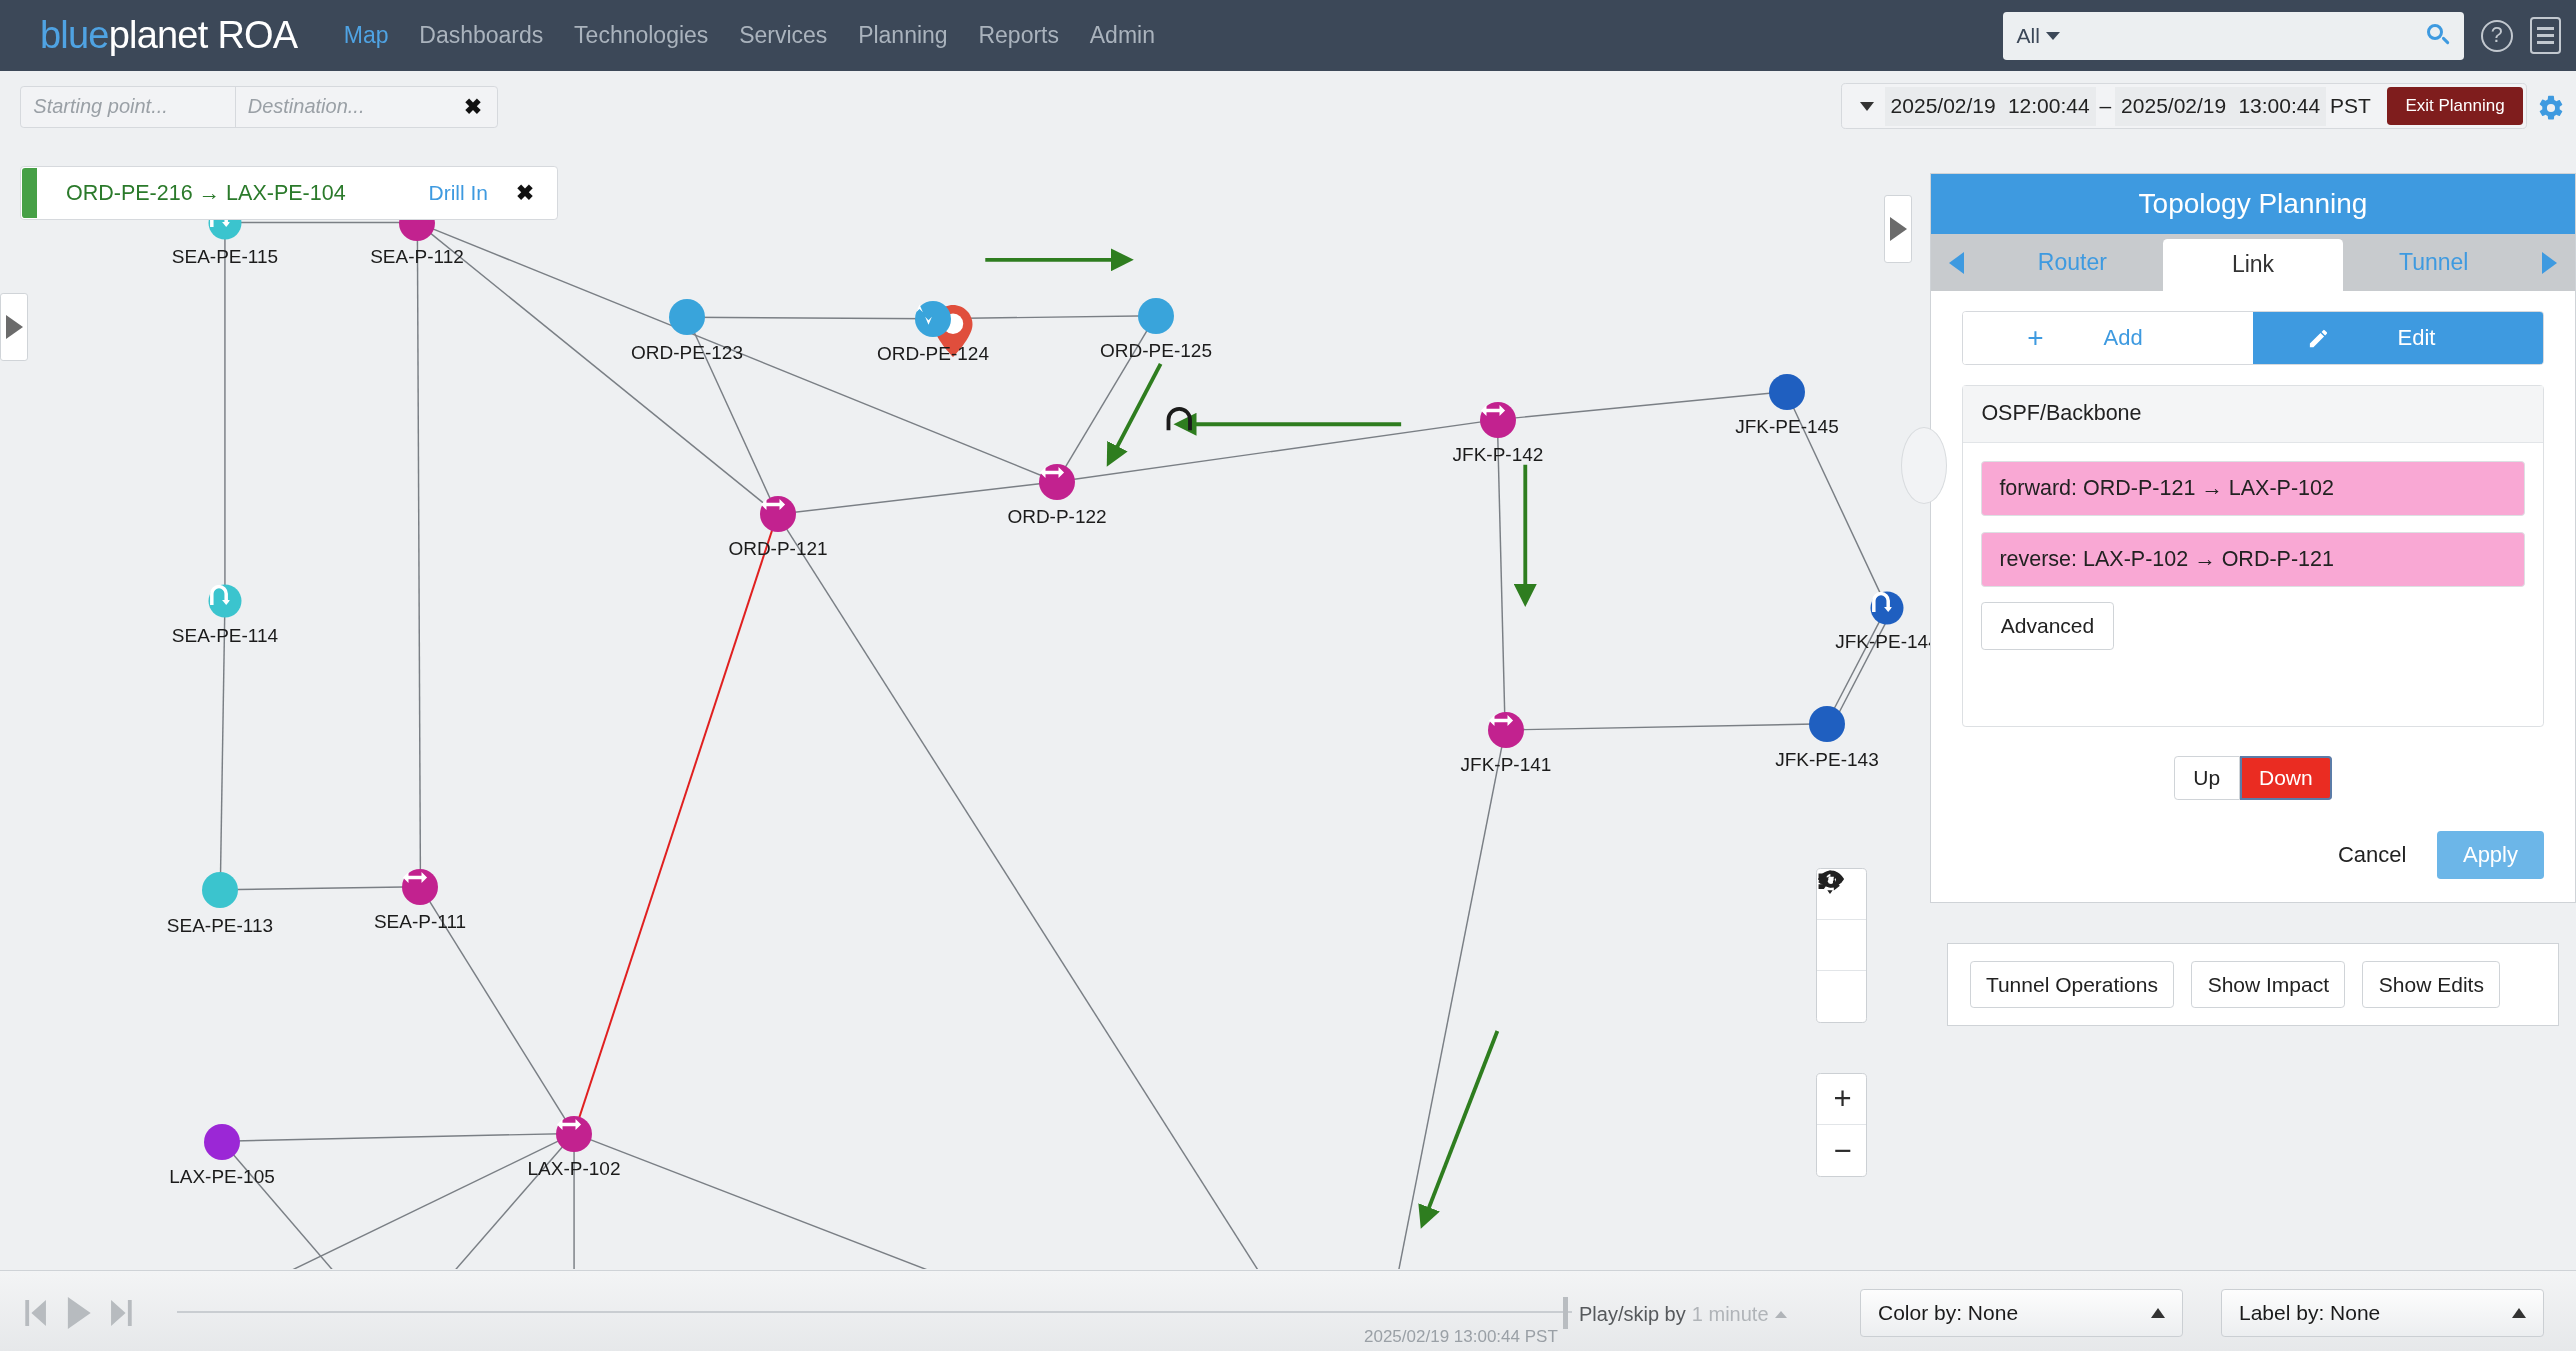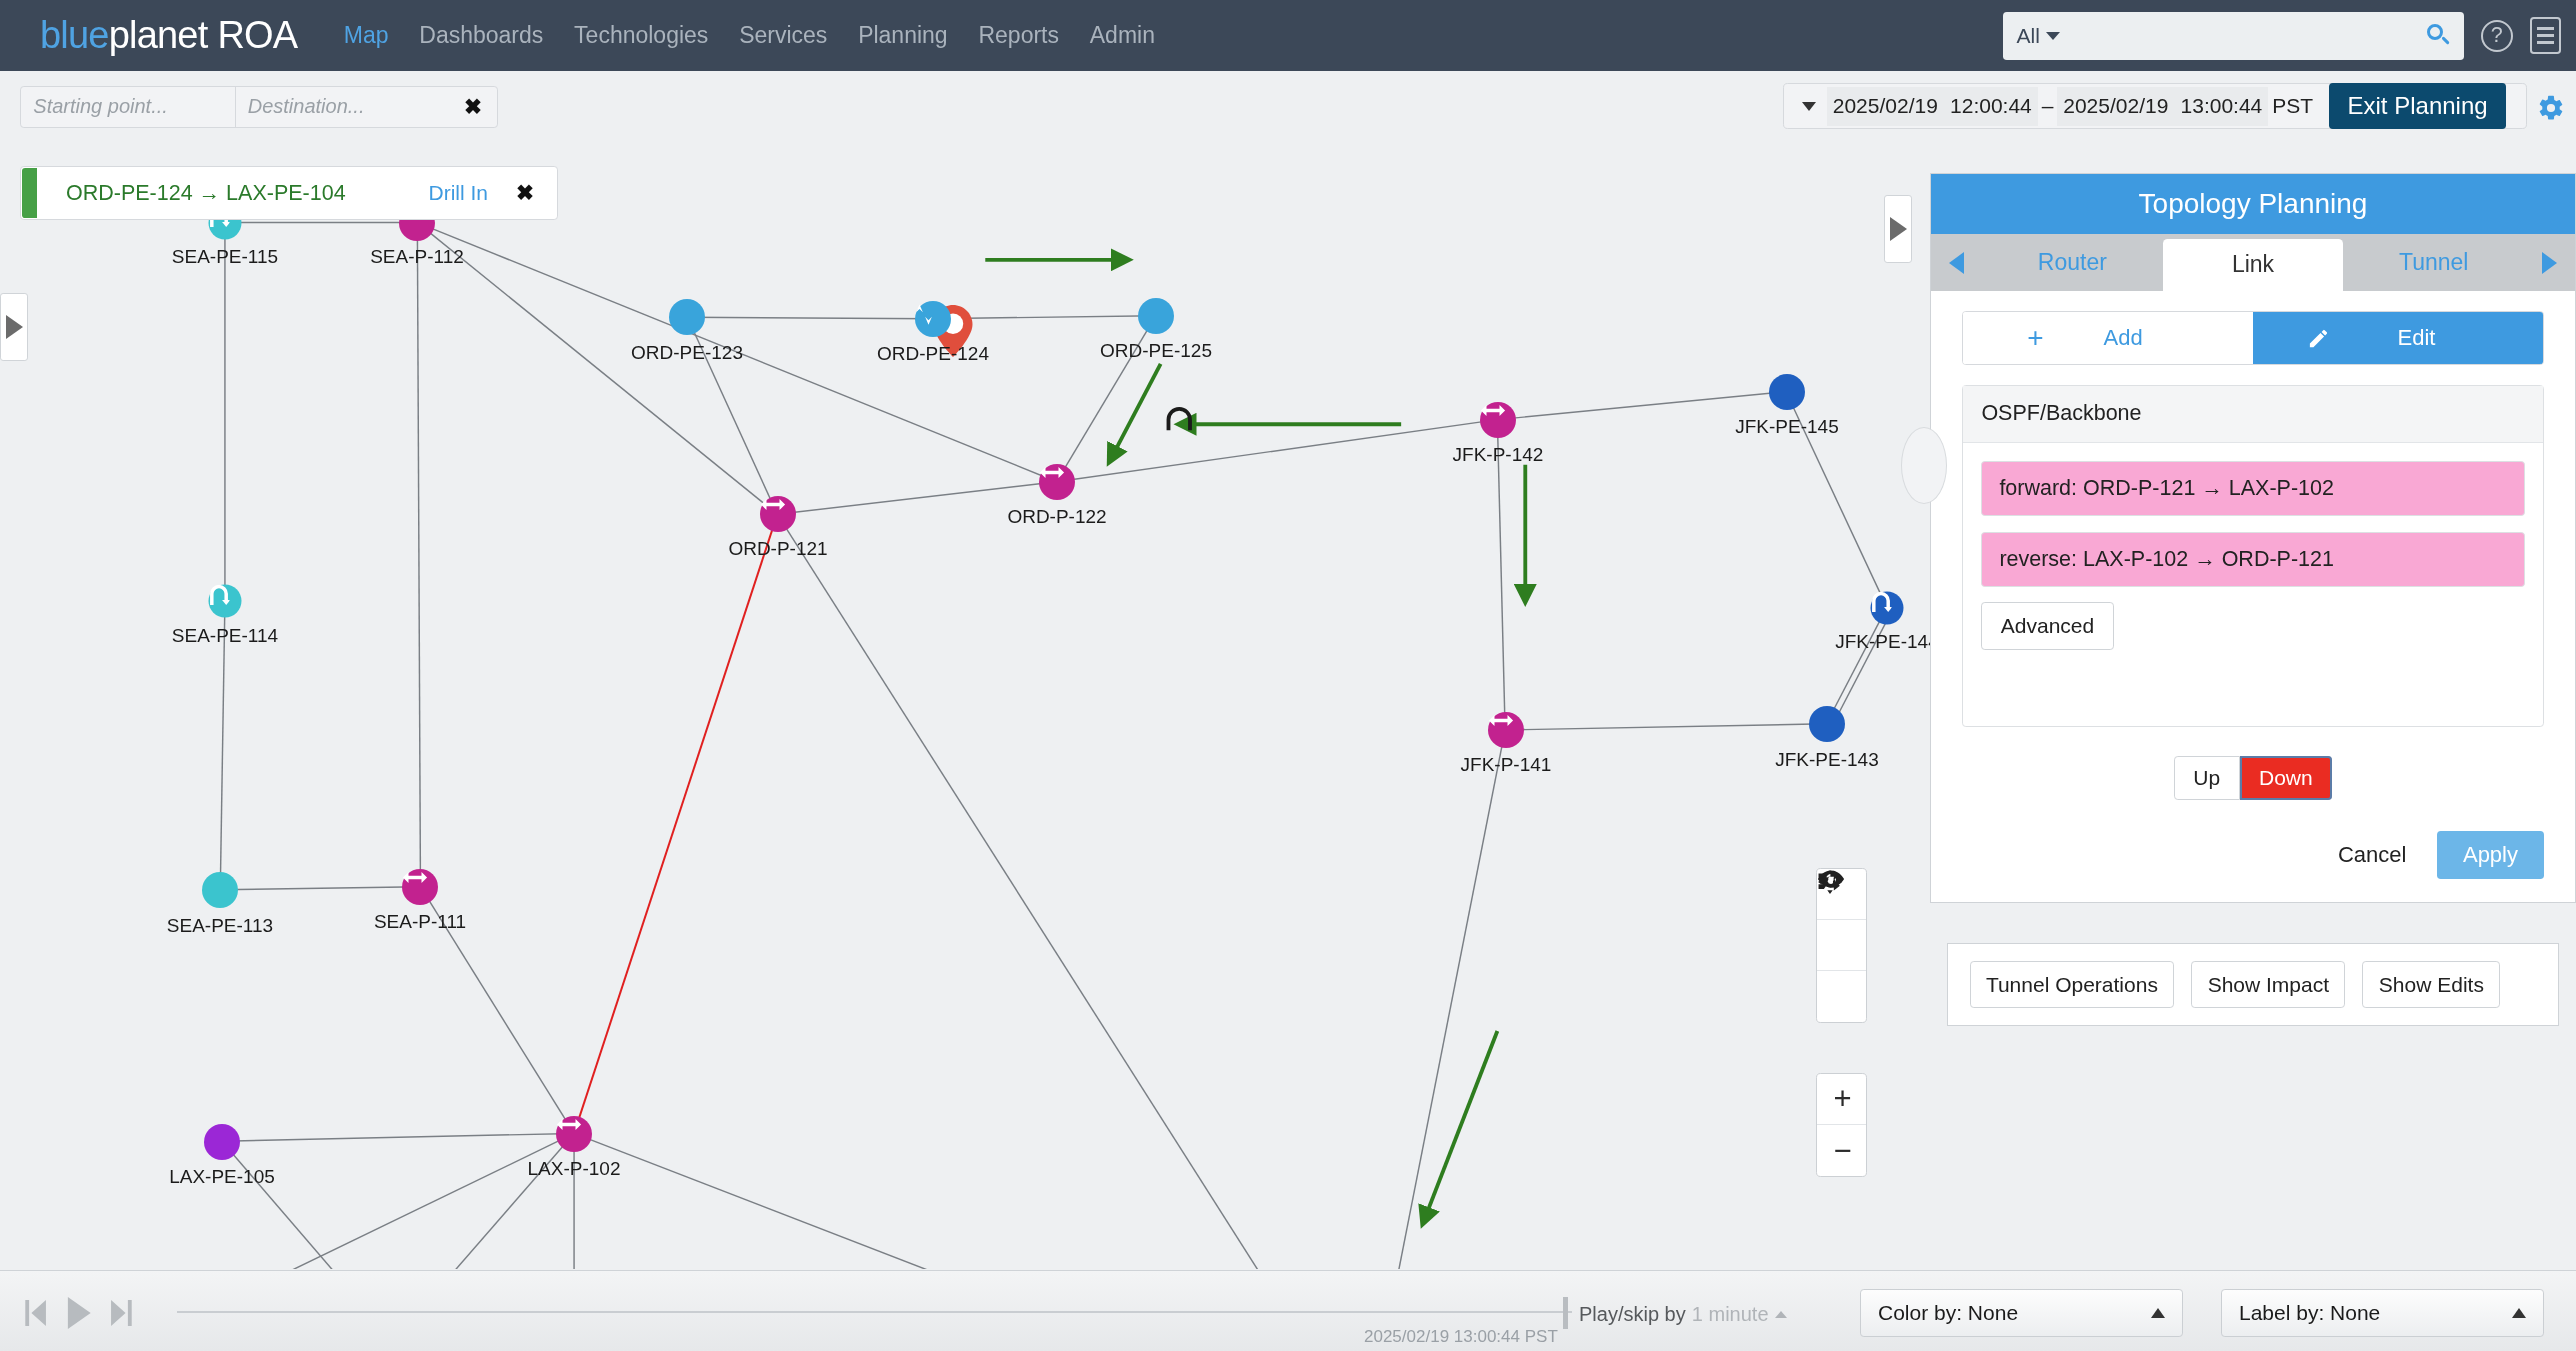--- a/index.html
+++ b/index.html
@@ -63,22 +63,22 @@
   #pathsearch .clearx { width: 48px; display:flex;align-items:center;justify-content:center; font-size: 21.5px; color: #111; font-weight: bold; }
   #daterange {
     position: absolute; right: 49px; top: 12.3px; height: 46px;
     border: 0.8px solid #d6d9dd; border-radius: 4.6px; background: #f2f3f5;
     display: flex; align-items: center; padding-left: 18px;
   }
   #daterange .dcaret { width:0;height:0;border-left:7px solid transparent;border-right:7px solid transparent;border-top:9.2px solid #333; margin-right: 10.8px;}
   #daterange .seg { font-size: 21px; color: #222; padding: 0 3.8px; white-space: nowrap; }
   #daterange .seg.box { background: #e9ebed; padding: 7.7px 6.1px; }
   #exitplanning {
-    background: #0c4a6e; color: #fff; font-size: 24px; border-radius: 3.8px;
-    padding: 9.2px 18.4px; margin-left: 12.3px; margin-right: 20px; white-space: nowrap; border:none;
+    background: #7f1d1d; color: #fff; font-size: 17px; border-radius: 3.8px;
+    padding: 9.2px 18.4px; margin-left: 12.3px; margin-right: 3px; white-space: nowrap; border:none;
     font-family: "Liberation Sans", sans-serif; cursor:pointer;
   }
   #gear { position: absolute; right: 10.8px; top: 23px; width: 28px; height: 28px; }
 
   
   #pathchip {
     position: absolute; left: 20px; top: 166px; width: 538px; height: 54px;
     background: #fff; border: 0.8px solid #d6d9dd; border-radius: 3.8px;
     display: flex; align-items: center; z-index: 30;
   }
@@ -276,21 +276,21 @@
       <button id="exitplanning">Exit Planning</button>
     </div>
 
     <svg id="gear" viewBox="0 0 24 24">
       <path fill="#3e9ae0" d="M19.4 13a7.6 7.6 0 0 0 0-2l2.1-1.6a.5.5 0 0 0 .1-.6l-2-3.4a.5.5 0 0 0-.6-.2l-2.5 1a7.3 7.3 0 0 0-1.7-1L14.5 2a.5.5 0 0 0-.5-.4h-4a.5.5 0 0 0-.5.4l-.3 2.7a7.3 7.3 0 0 0-1.7 1l-2.5-1a.5.5 0 0 0-.6.2l-2 3.4a.5.5 0 0 0 .1.6L4.6 11a7.6 7.6 0 0 0 0 2l-2.1 1.6a.5.5 0 0 0-.1.6l2 3.4a.5.5 0 0 0 .6.2l2.5-1a7.3 7.3 0 0 0 1.7 1l.3 2.7a.5.5 0 0 0 .5.4h4a.5.5 0 0 0 .5-.4l.3-2.7a7.3 7.3 0 0 0 1.7-1l2.5 1a.5.5 0 0 0 .6-.2l2-3.4a.5.5 0 0 0-.1-.6zM12 15.5A3.5 3.5 0 1 1 15.5 12 3.5 3.5 0 0 1 12 15.5"></path>
     </svg>
   </div>
 
   <div id="pathchip">
     <div class="bar"></div>
-    <div class="label">ORD-PE-124 → LAX-PE-104</div>
+    <div class="label">ORD-PE-216 → LAX-PE-104</div>
     <div class="drill">Drill In</div>
     <div class="chipx">✖</div>
   </div>
 
   <div id="map">
     <svg id="mapsvg" width="1930" height="1130" viewBox="0 0 2512 1471">
         <defs>
           <marker id="fa" markerWidth="6" markerHeight="6" refX="4.5" refY="3" orient="auto">
             <path d="M0,0 L6,3 L0,6 z" fill="#2e7d1f"></path>
           </marker>

